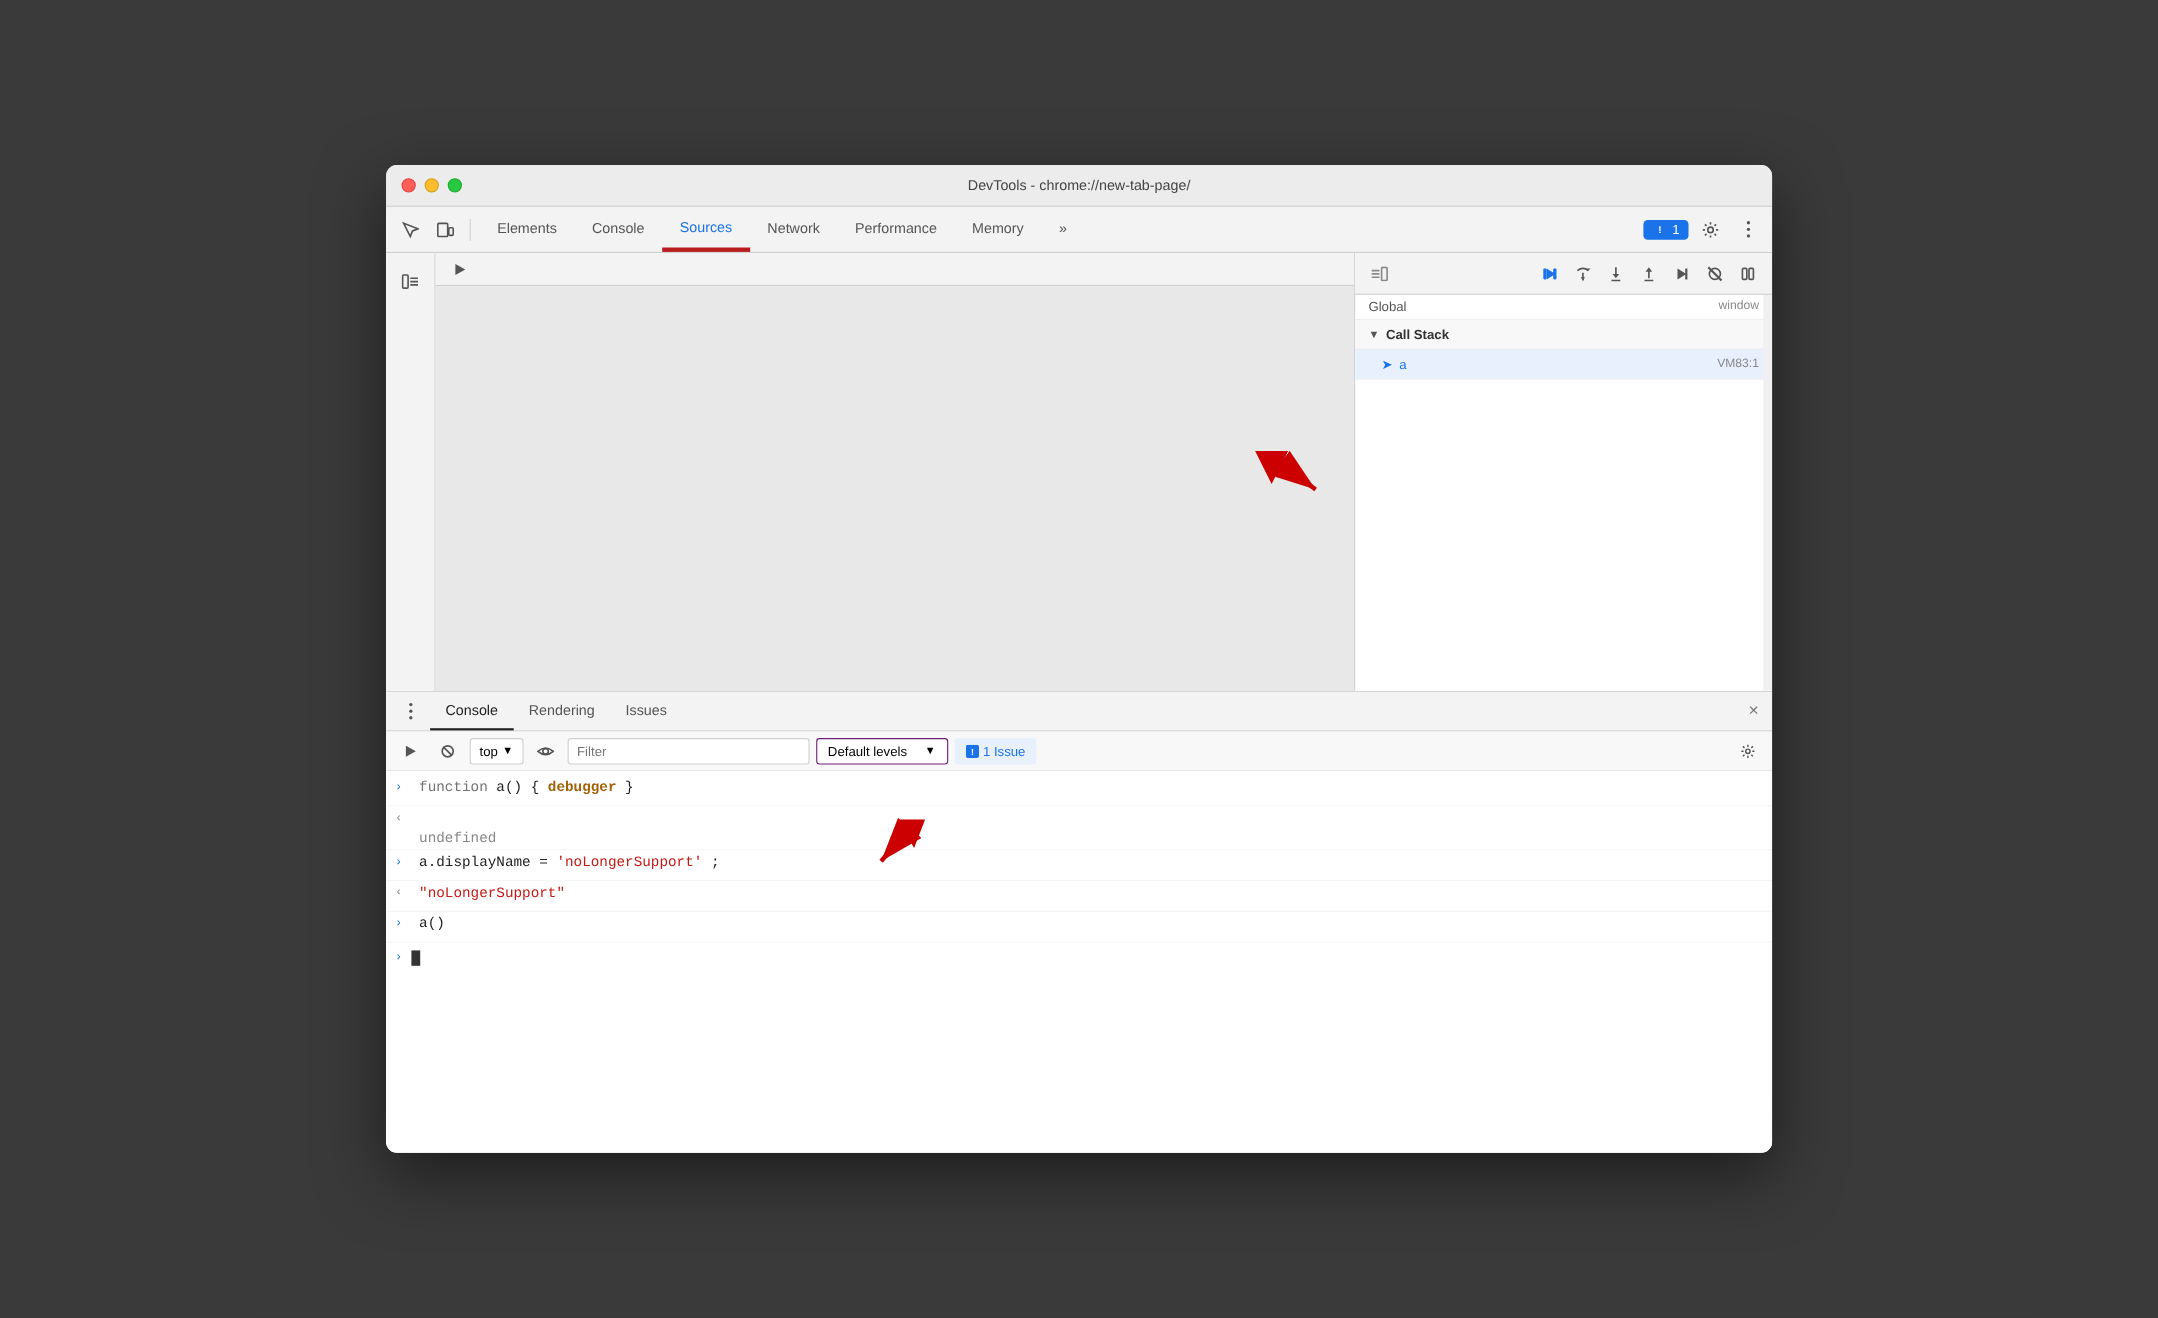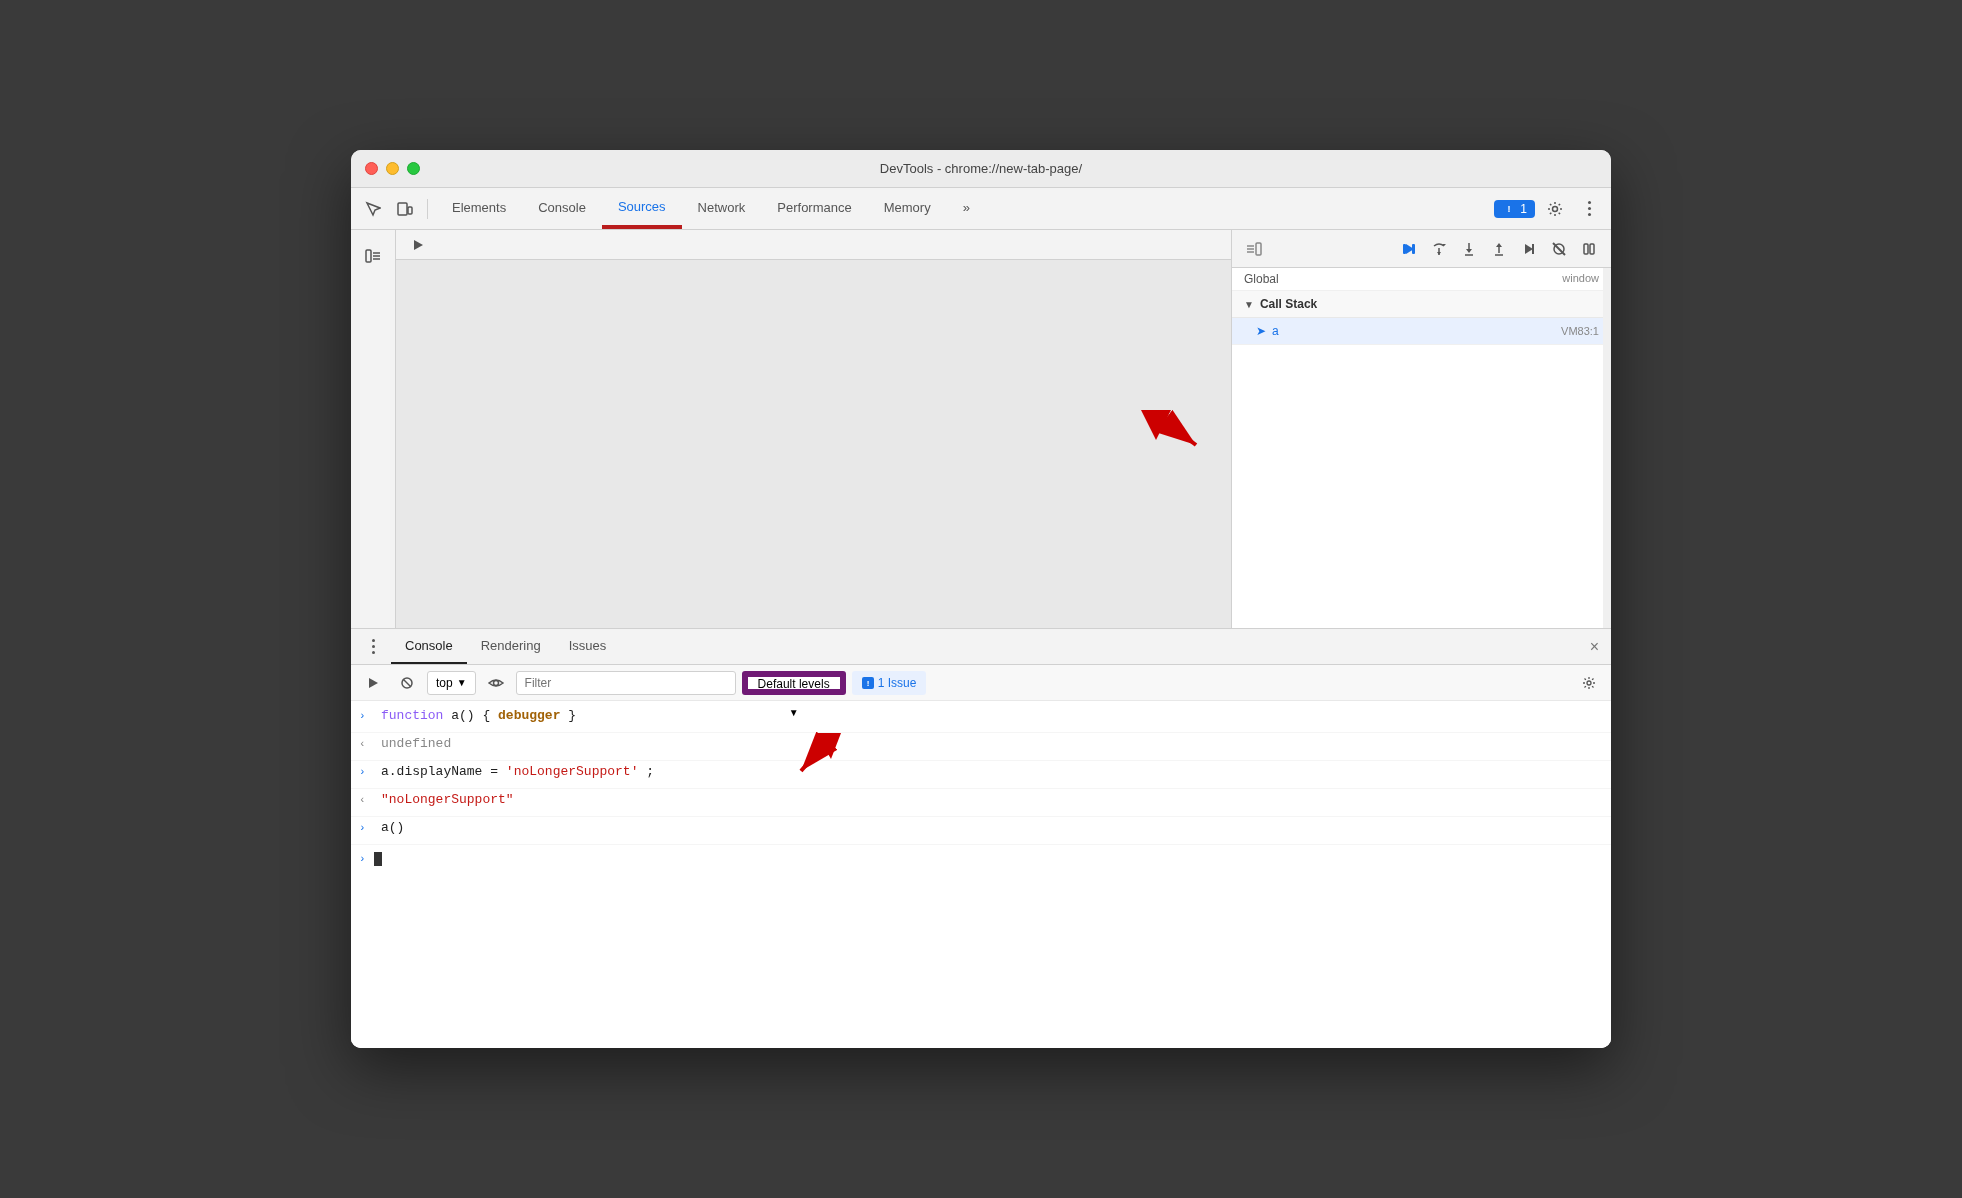--- a/index.html
+++ b/index.html
@@ -276,29 +276,28 @@
       border-radius: 3px;
       padding: 0 8px;
       font-size: 12px;
       outline: none;
       background: #fff;
       color: #333;
     }
     .levels-btn {
       height: 24px;
       padding: 0 10px;
-      border: 6px solid #701a75;
+      border: 1px solid #701a75;
       border-radius: 3px;
       background: #fff;
       font-size: 12px;
       cursor: pointer;
       display: flex;
       align-items: center;
       gap: 16px;
-      flex-direction: column;
     }
     .issues-btn {
       height: 24px;
       padding: 0 10px;
       border: none;
       border-radius: 3px;
       background: #e8f0fe;
       color: #1a73e8;
       font-size: 12px;
       cursor: pointer;
@@ -323,24 +322,24 @@
     .line-arrow {
       color: #888;
       margin-right: 8px;
       font-size: 11px;
       padding-top: 2px;
       min-width: 14px;
     }
     .line-arrow.input { color: #1a73e8; }
     .line-arrow.output { color: #888; }
     .line-content { flex: 1; }
-    .kw-function { color: #8b5cf6; }
+    .kw-function { color: #737373; }
     .kw-punct { color: #222; }
     .kw-debugger { color: #a16207; font-weight: bold; }
-    .kw-undefined { color: #888; }
+    .kw-undefined { color: #888; margin-top: 18px; }
     .kw-string { color: #c41a16; }
     .kw-identifier { color: #222; }
     .kw-call { color: #222; }
     .kw-result { color: #c41a16; }
     .console-prompt {
       display: flex;
       align-items: center;
       padding: 3px 8px;
       min-height: 28px;
     }

